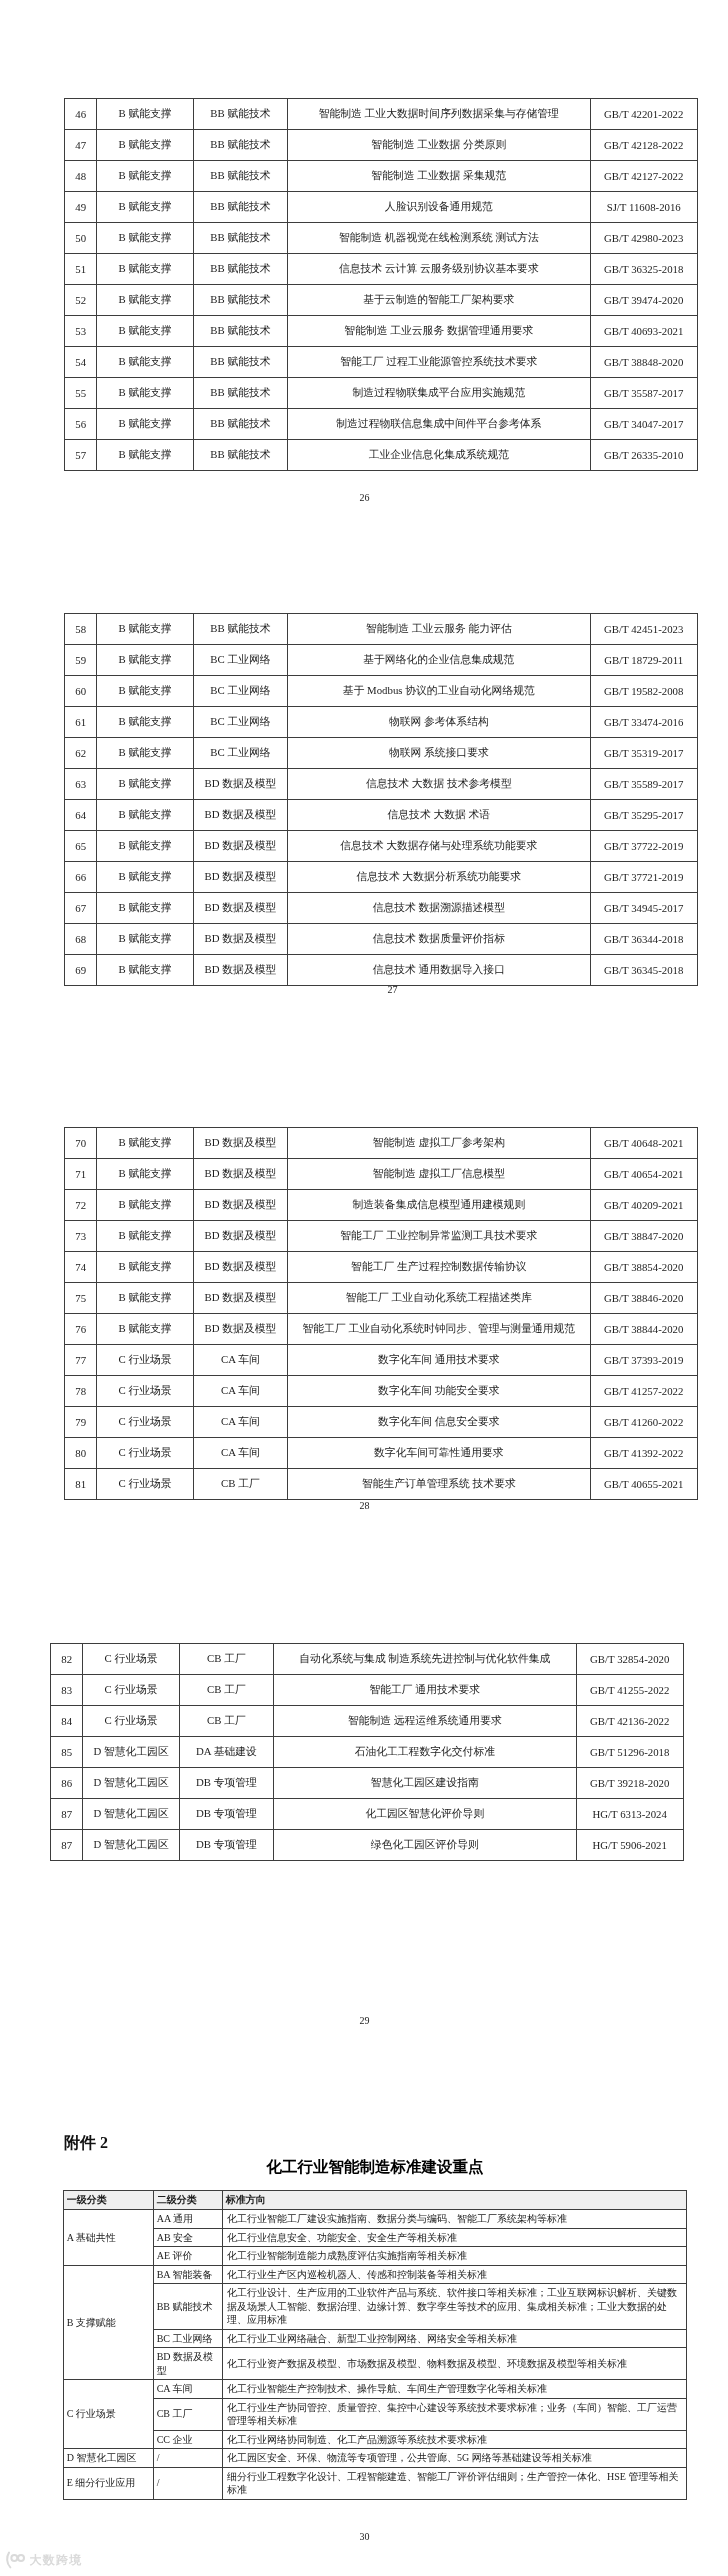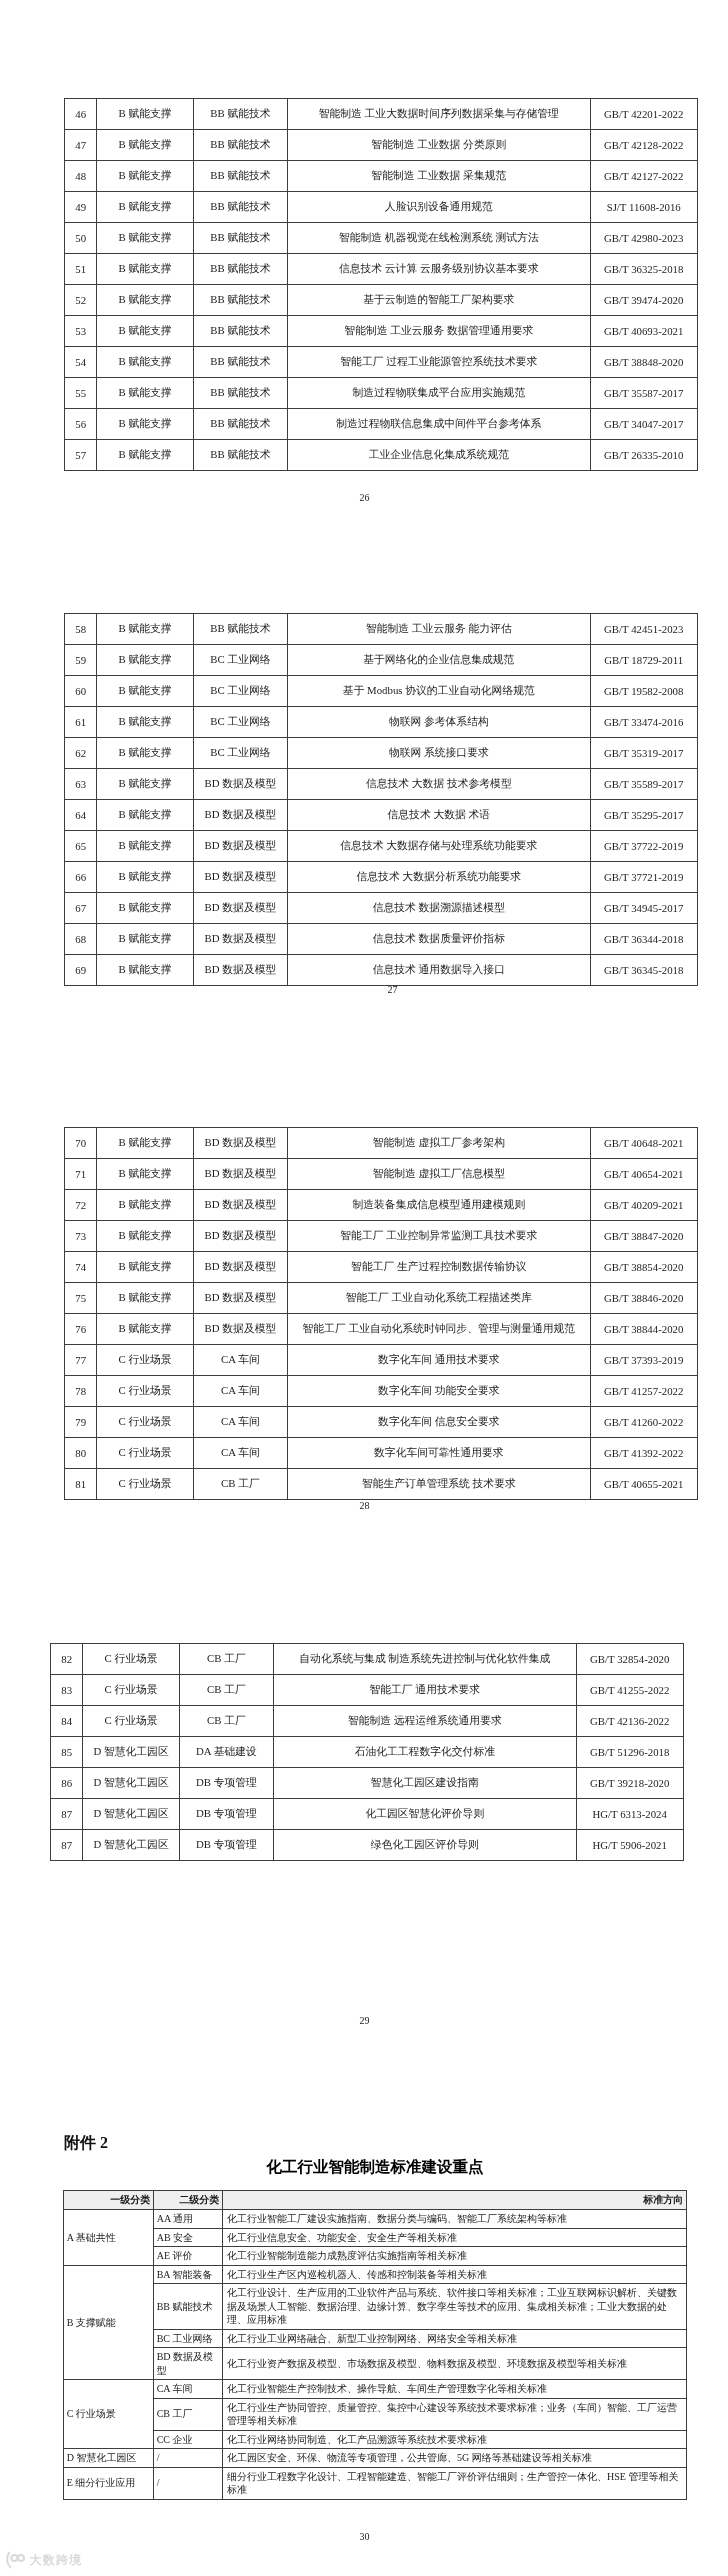--- a/index.html
+++ b/index.html
@@ -28,21 +28,21 @@
   
   .attachment-label{font-size:16px;font-weight:bold;color:#111;}
   .attachment-title{font-size:15.5px;font-weight:bold;color:#000;margin:0;}
   table.att-table{
     border-collapse:collapse;table-layout:fixed;width:623px;background:#fff;
   }
   table.att-table th,table.att-table td{
     border:0.7px solid #3d3d3d;font-size:10px;line-height:13.5px;vertical-align:middle;
     padding:2px 2.7px;overflow:hidden;
   }
-  table.att-table th{background:#efefef;font-weight:bold;text-align:right;height:14px;}
+  table.att-table th{background:#efefef;font-weight:bold;text-align:left;height:14px;}
   table.att-table col.a1{width:90px;}
   table.att-table col.a2{width:69px;}
   table.att-table col.a3{width:464px;}
   table.att-table td.a-cat1,table.att-table td.a-cat2{text-align:left;}
   table.att-table td.a-dir{text-align:left;padding:2px 4px;}
   
   .watermark{
     display:flex;align-items:center;gap:4px;color:#dadada;
     font-family:"Liberation Sans","DejaVu Sans",sans-serif;
     font-size:12px;font-weight:bold;letter-spacing:1.3px;user-select:none;

